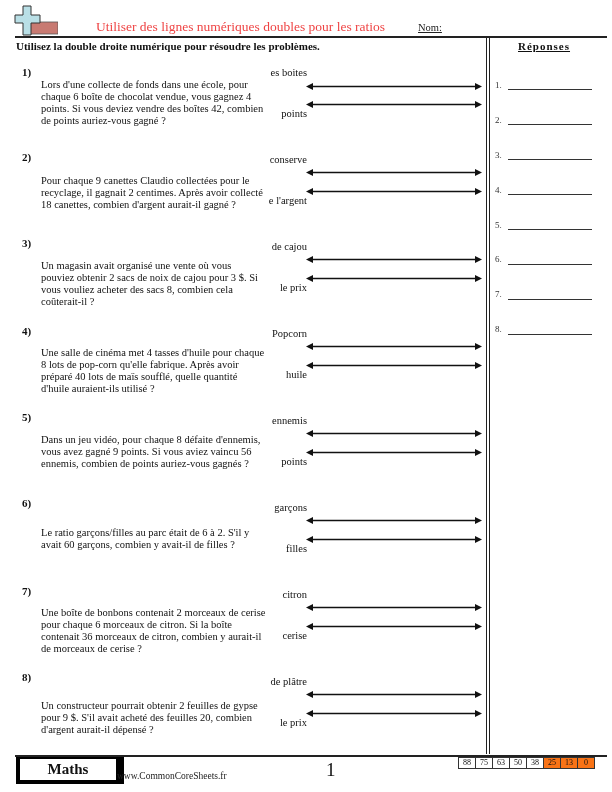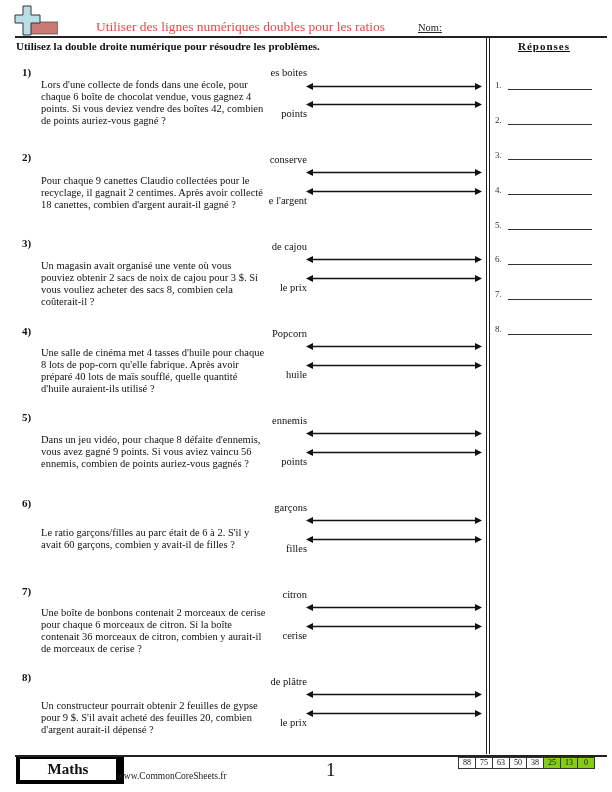--- a/index.html
+++ b/index.html
@@ -35,21 +35,21 @@
     .footer-rule { left: 15px; top: 755px; width: 592px; height: 1.5px; background: #222; }
     .maths-bg { left: 16px; top: 757px; width: 108px; height: 27px; background: #000; }
     .maths-pill { left: 20px; top: 759px; width: 96px; height: 21px; background: #fff;
                   border-radius: 0; text-align: center; font-weight: bold; font-size: 15px; line-height: 21px; }
     .site { left: 117px; top: 771px; font-size: 9.5px; color: #222; }
     .pagenum { left: 326px; top: 759px; font-size: 19px; }
     .range { left: 436px; top: 758px; font-size: 13px; color: #222; margin-top: 46px; }
     .score-table { left: 458px; top: 757px; display: flex; border-left: 1px solid #333; }
     .score-cell { width: 16px; height: 10px; border: 1px solid #333; border-left: none;
                   font-size: 8px; text-align: center; line-height: 10px; }
-    .score-cell.blue { background: #84cc16; }
+    .score-cell.blue { background: #f97316; }
   </style>
 </head>
 <body>
 
 <svg class="abs logo" viewBox="0 0 44 34">
   <rect x="16" y="18" width="28" height="12" fill="#c87a72" stroke="#555" stroke-width="0.8"></rect>
   <path d="M9 2 h8 v9 h9 v8 h-9 v12 h-8 v-12 h-8 v-8 h8 z" fill="#b9dfe6" stroke="#333" stroke-width="1"></path>
 </svg>
 <div class="abs title">Utiliser des lignes numériques doubles pour les ratios</div>
 <div class="abs nom">Nom:</div>

